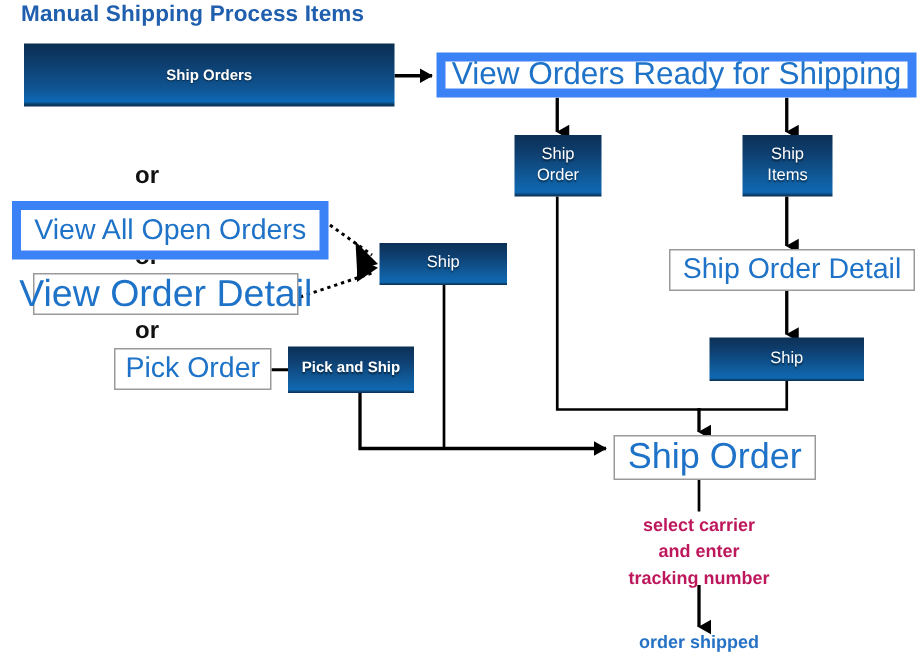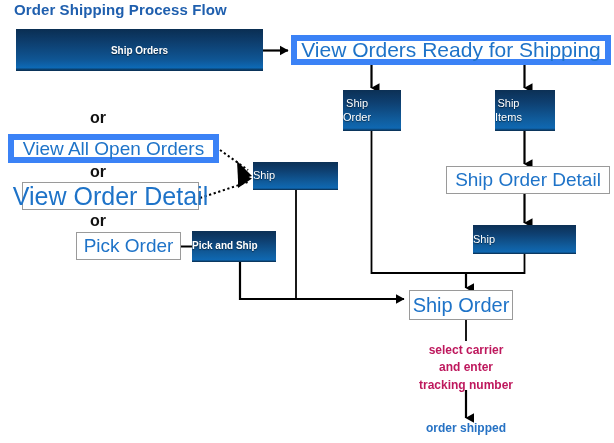--- a/index.html
+++ b/index.html
@@ -57,21 +57,21 @@
     background: linear-gradient(to bottom,
                 #0c3055 0%,
                 #0e3f70 30%,
                 #105c9c 72%,
                 #0f68b2 93%,
                 #0b3a64 98%,
                 #0a2e52 100%);
     color: #ffffff;
     display: flex;
     align-items: center;
-    justify-content: flex-start;
+    justify-content: center;
     text-align: center;
     line-height: 1.25;
     text-shadow: 0 1px 1px rgba(0,0,0,0.5);
   }
   .bx-shiporder-sm { left: 343px; top: 90px; width: 58px; height: 41px; font-size: 11px; }
   .bx-shipitems-sm { left: 495px; top: 90px; width: 60px; height: 41px; font-size: 11px; }
   .bx-ship-mid     { left: 253px; top: 162px; width: 85px; height: 28px; font-size: 11px; }
   .bx-ship-right   { left: 473px; top: 225px; width: 103px; height: 29px; font-size: 11px; }
   .bx-pickandship  { left: 192px; top: 231px; width: 84px; height: 31px; font-size: 10px; font-weight: bold; }
 
@@ -81,25 +81,25 @@
     color: #1E73C8;
     display: flex;
     align-items: center;
     justify-content: center;
     white-space: nowrap;
   }
   .bd-black { border: 6px solid #3b82f6; }
   .bd-gray  { border: 1px solid #9a9a9a; }
 
   .wb-viewready   { left: 291px; top: 35px;  width: 320px; height: 30px; font-size: 21px; }
-  .wb-viewall     { left: 8px;   top: 134px; width: 211px; height: 29px; font-size: 19px; }
+  .wb-viewall     { left: 8px;   top: 134px; width: 211px; height: 39px; font-size: 19px; }
   .wb-viewdetail  { left: 22px;  top: 182px; width: 177px; height: 28px; font-size: 25px; }
   .wb-pickorder   { left: 56px;  top: 232px; width: 105px; height: 28px; font-size: 19px; margin-left: 20px; }
   .wb-shipordetail{ left: 446px; top: 166px; width: 164px; height: 28px; font-size: 19px; }
-  .wb-shiporder-b { left: 409px; top: 290px; width: 104px; height: 30px; font-size: 20px; }
+  .wb-shiporder-b { left: 409px; top: 290px; width: 135px; height: 30px; font-size: 24px; }
 
   
   .orlabel {
     font-size: 16px;
     font-weight: bold;
     color: #111111;
     text-align: center;
   }
   .or-1 { left: 83px; top: 109px; width: 30px; }
   .or-2 { left: 83px; top: 163px; width: 30px; }
@@ -162,21 +162,21 @@
 
   <line x1="296" y1="190" x2="296" y2="298" stroke="#000000" stroke-width="1.8"></line>
 
   <polyline points="240,262 240,299 404,299" fill="none" stroke="#000000" stroke-width="2.2" marker-end="url(#arrowRight)"></polyline>
 
   <line x1="466" y1="320" x2="466" y2="341" stroke="#000000" stroke-width="1.8"></line>
 
   <line x1="466" y1="390" x2="466" y2="418" stroke="#000000" stroke-width="2.2" marker-end="url(#arrowDown)"></line>
 </svg>
 
-<div class="abs title">Order Shipping Process Flow</div>
+<div class="abs title">Manual Shipping Process Items</div>
 
 <div class="abs banner">
   <span>Ship Orders</span>
 </div>
 
 <div class="abs whitebox bd-black wb-viewready">
   <span>View Orders Ready for Shipping</span>
 </div>
 
 <div class="abs bluebox bx-shiporder-sm">

